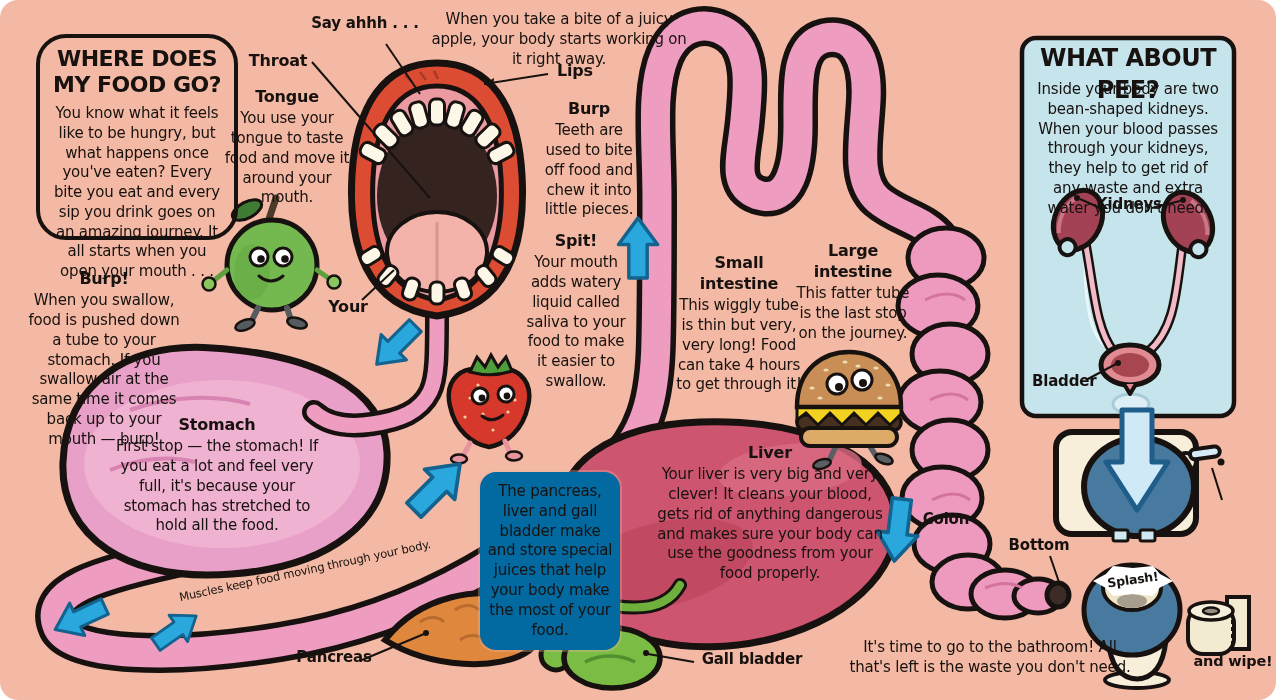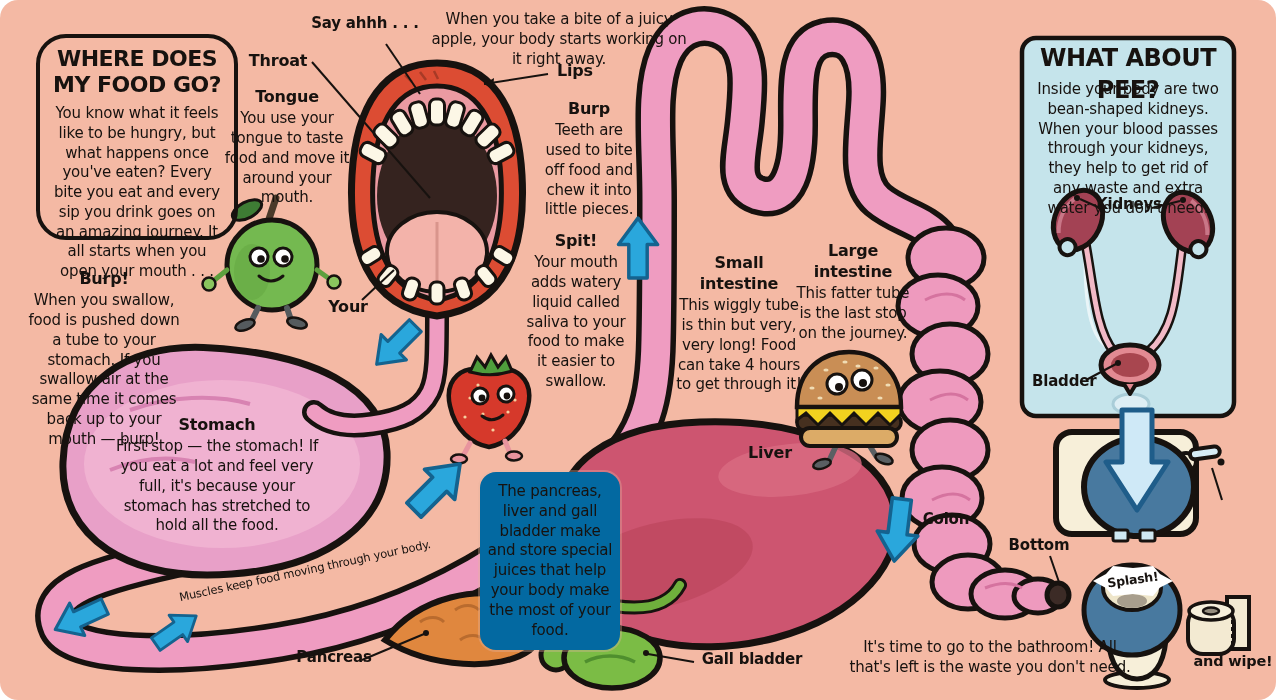--- a/index.html
+++ b/index.html
@@ -304,20 +304,21 @@
   <div class="s10">This wiggly tube is thin but very, very long! Food can take 4 hours to get through it!</div>
 </div>
 
 <div class="txt" style="left:790px;top:240px;width:126px;">
   <div class="lbl16" style="width:84px;margin:0 auto 2px;">Large intestine</div>
   <div class="s10">This fatter tube is the last stop on the journey.</div>
 </div>
 
 <div class="txt" style="left:652px;top:442px;width:236px;">
   <div class="lbl16">Liver</div>
+  <div class="s10">Your liver is very big and very clever! It cleans your blood, gets rid of anything dangerous and makes sure your body can use the goodness from your food properly.</div>
 </div>
 
 <div class="txt s10 whitebox" style="left:480px;top:472px;width:140px;padding:10px 7px;box-sizing:border-box;z-index:2;">The pancreas, liver and gall bladder make and store special juices that help your body make the most of your food.</div>
 
 <div class="txt" style="left:124px;top:602px;width:370px;font-size:11.5px;transform:rotate(-12deg);transform-origin:left center;">Muscles keep food moving through your body.</div>
 
 <div class="txt lbl" style="left:296px;top:648px;width:76px;">Pancreas</div>
 <div class="txt lbl" style="left:696px;top:650px;width:112px;">Gall bladder</div>
 <div class="txt lbl" style="left:914px;top:510px;width:64px;">Colon</div>
 <div class="txt lbl" style="left:1006px;top:536px;width:66px;">Bottom</div>

